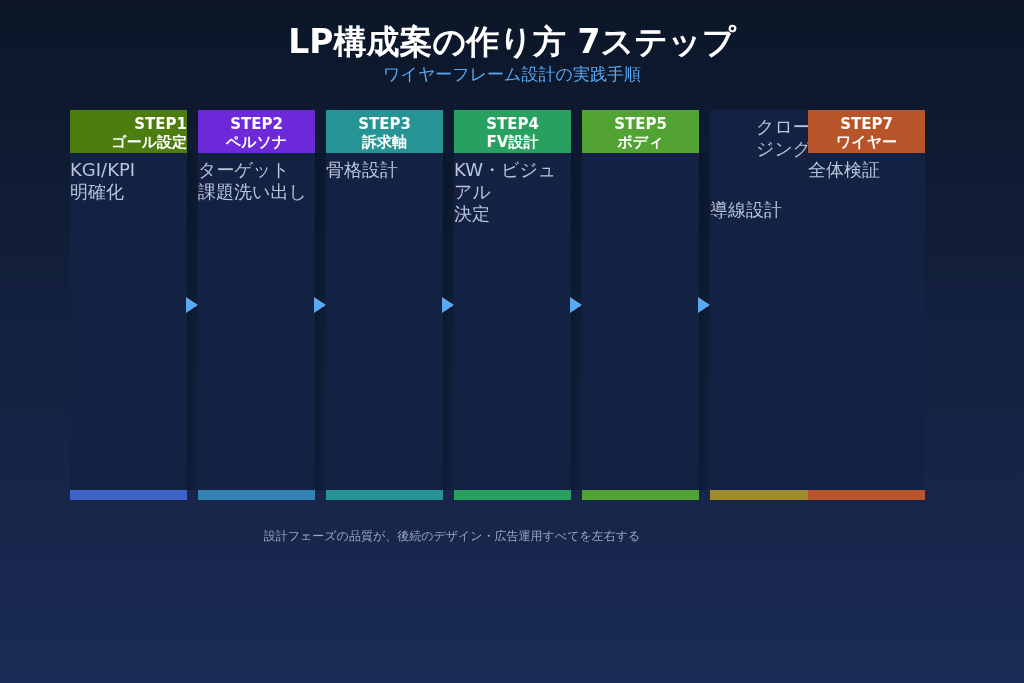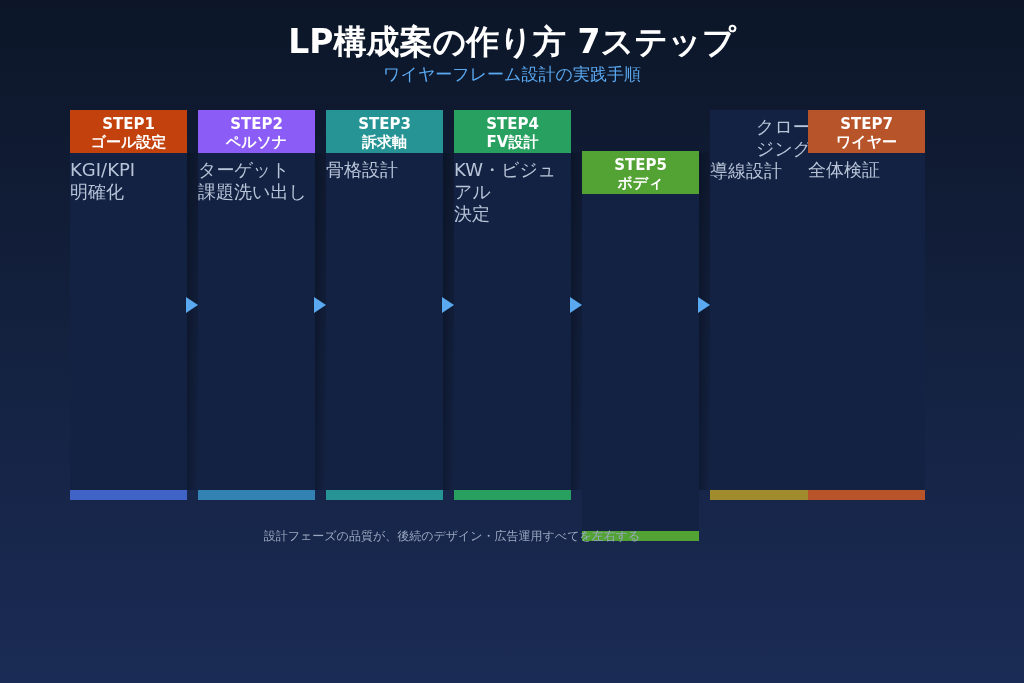--- a/index.html
+++ b/index.html
@@ -49,34 +49,34 @@
     }
   </style>
 </head>
 <body>
 
 <div class="title">LP構成案の作り方 7ステップ</div>
 <div class="subtitle">ワイヤーフレーム設計の実践手順</div>
 
 <div id="steps-root">
     <div class="card" style="left: 70px;">
-      <div class="card-head" style="background: #c2410c;">
+      <div class="card-head" style="background: #4d7c0f; text-align: right;">
         <div>STEP1</div>
         <div>ゴール設定</div>
       </div>
       <div class="card-body">
         <div style="min-height: 22px;">KGI/KPI</div>
         <div style="min-height: 22px;">明確化</div>
       </div>
       <div class="card-bar" style="background: rgb(64, 99, 200);"></div>
     </div>
     <div class="gap-shade" style="left: 187px;"></div>
     <div class="arrow" style="left: 186px; border-left-color: rgb(90, 168, 240);"></div>
     <div class="card" style="left: 198px;">
-      <div class="card-head" style="background: #8b5cf6;">
+      <div class="card-head" style="background: #6d28d9;">
         <div>STEP2</div>
         <div>ペルソナ</div>
       </div>
       <div class="card-body">
         <div style="min-height: 22px;">ターゲット</div>
         <div style="min-height: 22px;">課題洗い出し</div>
       </div>
       <div class="card-bar" style="background: rgb(50, 130, 180);"></div>
     </div>
     <div class="gap-shade" style="left: 315px;"></div>
@@ -100,33 +100,33 @@
         <div>FV設計</div>
       </div>
       <div class="card-body">
         <div style="min-height: 22px;">KW・ビジュアル</div>
         <div style="min-height: 22px;">決定</div>
       </div>
       <div class="card-bar" style="background: rgb(40, 160, 96);"></div>
     </div>
     <div class="gap-shade" style="left: 571px;"></div>
     <div class="arrow" style="left: 570px; border-left-color: rgb(90, 168, 240);"></div>
-    <div class="card" style="left: 582px; margin-top: 41px;">
+    <div class="card" style="left: 582px;">
       <div class="card-head" style="background: rgb(82, 162, 52);">
         <div>STEP5</div>
         <div>ボディ</div>
       </div>
       <div class="card-bar" style="background: rgb(82, 162, 52);"></div>
     </div>
     <div class="gap-shade" style="left: 699px;"></div>
     <div class="arrow" style="left: 698px; border-left-color: rgb(90, 168, 240);"></div>
     <div class="card" style="left: 710px;">
       <div class="card-body">
         <div style="min-height: 22px; padding-left: 46px;">クロージング</div>
-        <div style="min-height: 22px;">導線設計</div>
+        <div style="min-height: 22px; margin-top: 39px;">導線設計</div>
       </div>
       <div class="card-bar" style="background: rgb(160, 140, 44);"></div>
     </div>
     <div class="gap-shade" style="left: 827px;"></div>
     <div class="arrow" style="left: 826px; border-left-color: rgb(90, 168, 240);"></div>
     <div class="card" style="left: 808px;">
       <div class="card-head" style="background: rgb(184, 84, 42);">
         <div>STEP7</div>
         <div>ワイヤー</div>
       </div>

